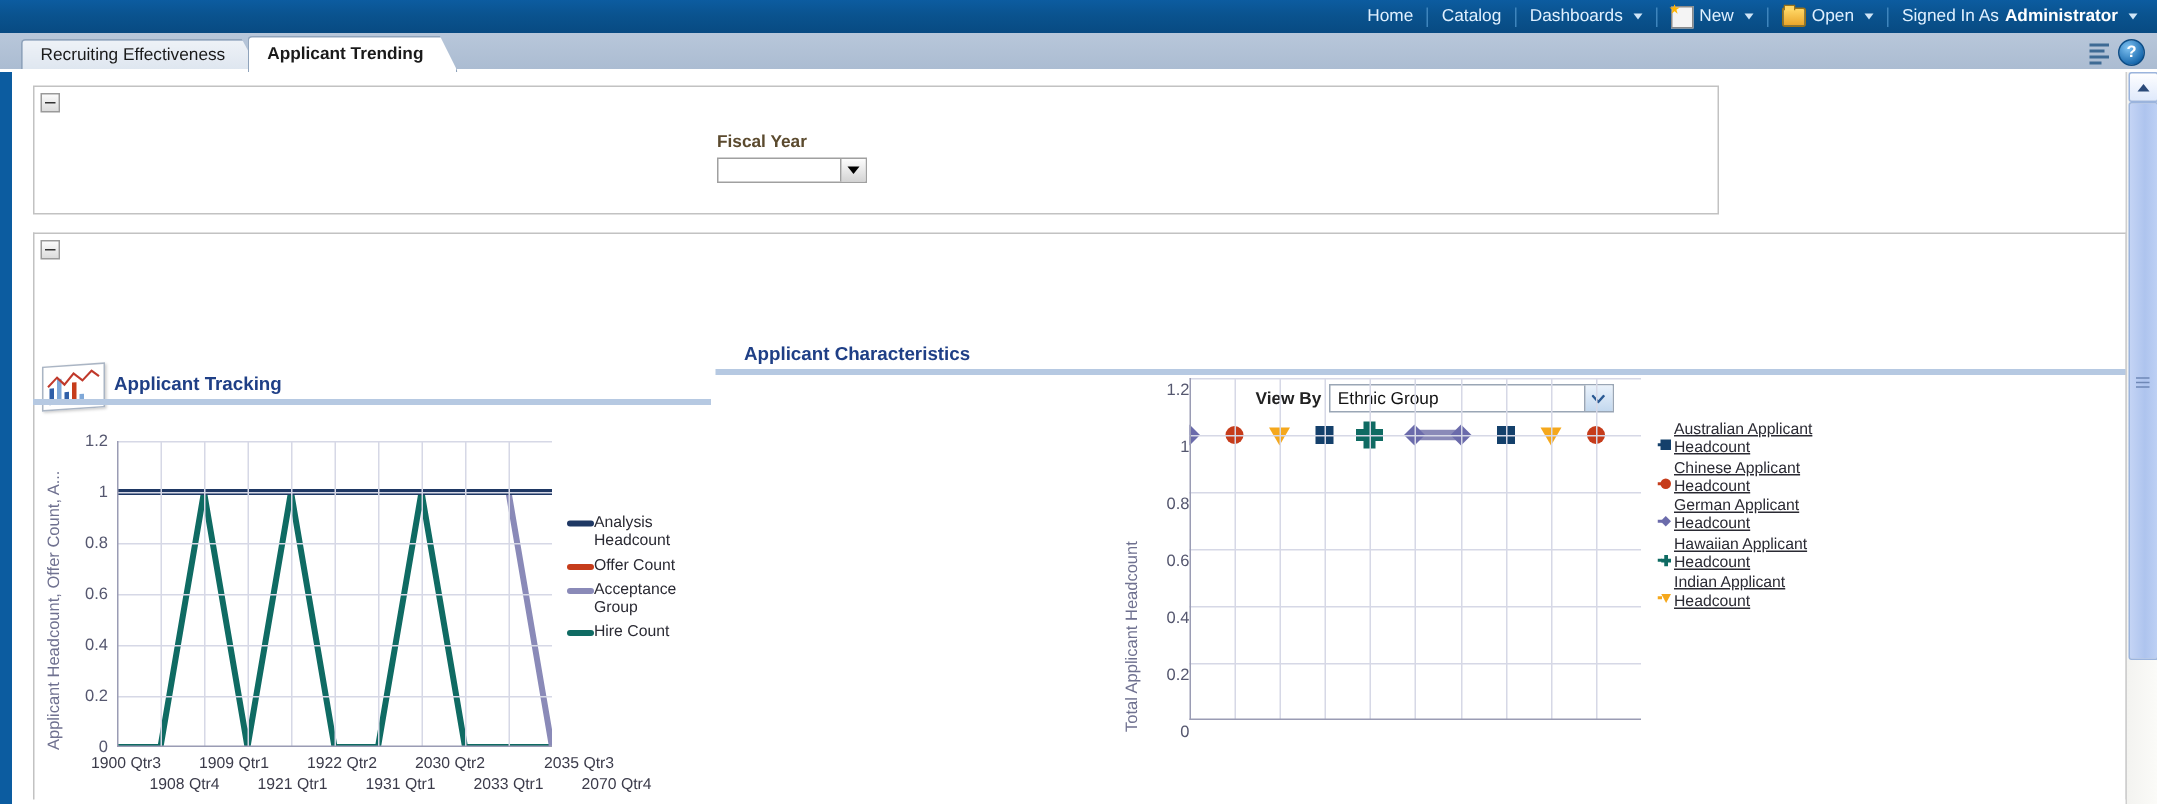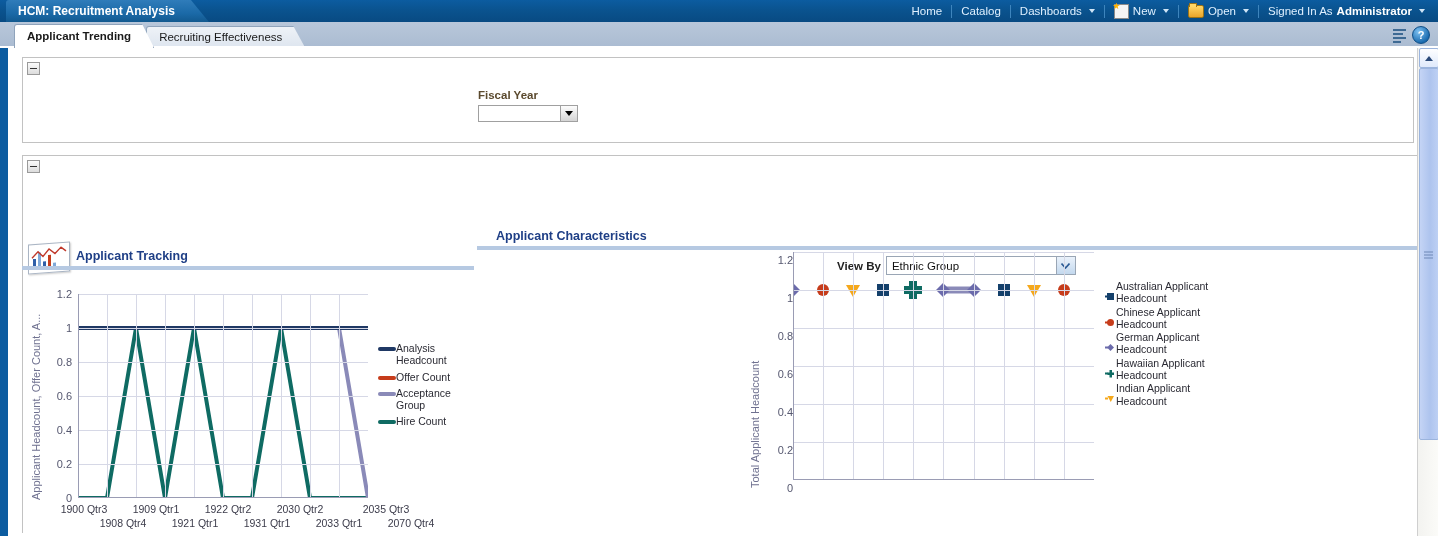--- a/index.html
+++ b/index.html
@@ -99,21 +99,21 @@
   
   .pagebody{
     position:absolute;left:0;top:48px;width:1417px;height:488px;
     background:#ffffff;border-left:8px solid #0c5ca0;box-sizing:border-box;
   }
   .leftrail{position:absolute;left:8px;top:48px;width:6px;height:488px;background:#d7e2ee;}
 
   .section{
     position:absolute;background:#fff;border:1px solid #c2c2c2;box-sizing:border-box;
   }
-  .sec-prompt{left:14px;top:9px;width:1392px;height:86px;}
+  .sec-prompt{left:14px;top:9px;width:1124px;height:86px;}
   .sec-main{left:14px;top:107px;width:1396px;height:378px;border-bottom:none;}
   .collapse{
     position:absolute;left:4px;top:4px;width:11px;height:11px;
     border:1px solid #9a9a9a;background:linear-gradient(to bottom,#fbfbfb,#dcdcdc);
     display:flex;align-items:center;justify-content:center;
   }
   .collapse span{display:block;width:7px;height:1px;background:#333;}
 
   
   .prompt{position:absolute;top:31px;}
@@ -167,21 +167,21 @@
     transform:translateY(-50%);white-space:nowrap;
   }
   .xtick{
     position:absolute;font-size:10.5px;color:#3b3b4a;white-space:nowrap;
     transform:translateX(-50%);
   }
   .legend{position:absolute;font-size:10.5px;color:#2a2a33;line-height:12.3px;}
   .lg-row{display:flex;align-items:flex-start;margin-bottom:4px;}
   .lg-swatch{width:18px;height:11px;flex:none;position:relative;margin-top:1px;}
   .lg-swatch .bar{position:absolute;left:0;top:4px;width:18px;height:4px;border-radius:2px;}
-  .lg2{position:absolute;font-size:10.5px;color:#2a2a33;line-height:12.3px;}
+  .lg2{position:absolute;font-size:10.5px;color:#2a2a33;line-height:12.3px;text-decoration:underline;}
   .lg2-row{position:relative;padding-left:11px;margin-bottom:1px;}
   .lg2 .mk{position:absolute;left:0;top:12px;width:9px;height:9px;}
 
   svg{display:block;}
 
   
   .vscroll{
     position:absolute;right:0;top:48px;width:21px;height:488px;
     background:linear-gradient(to right,#f3f3f0,#fbfbf8);
     border-left:1px solid #cfcfcf;box-sizing:border-box;
@@ -206,23 +206,20 @@
     width:9px;height:9px;
   }
   .vs-thumb .grip i{display:block;height:1px;background:#6f88b6;margin:2px 0;}
 </style>
 </head>
 <body>
 
 <div id="app">
 
   <div class="topbar">
-    <div class="apptab">
-      <span>HCM: Recruitment Analysis</span>
-    </div>
     <div class="topnav">
       <div class="item">
         <span>Home</span>
       </div>
       <div class="sep"></div>
       <div class="item">
         <span>Catalog</span>
       </div>
       <div class="sep"></div>
       <div class="item">
@@ -245,25 +242,25 @@
       <div class="item">
         <span>Signed In As</span>
         <span class="strong">Administrator</span>
         <span class="caretd"></span>
       </div>
     </div>
   </div>
 
   <div class="tabstrip">
     <div class="tabs">
+      <div class="tab">
+        <span>Recruiting Effectiveness</span>
+      </div>
       <div class="tab active">
         <span>Applicant Trending</span>
-      </div>
-      <div class="tab">
-        <span>Recruiting Effectiveness</span>
       </div>
     </div>
     <div class="tb-right">
       <div class="ic-pageopts">
         <i></i>
           <i></i>
           <i></i>
           <i></i>
       </div>
       <div class="ic-help">

